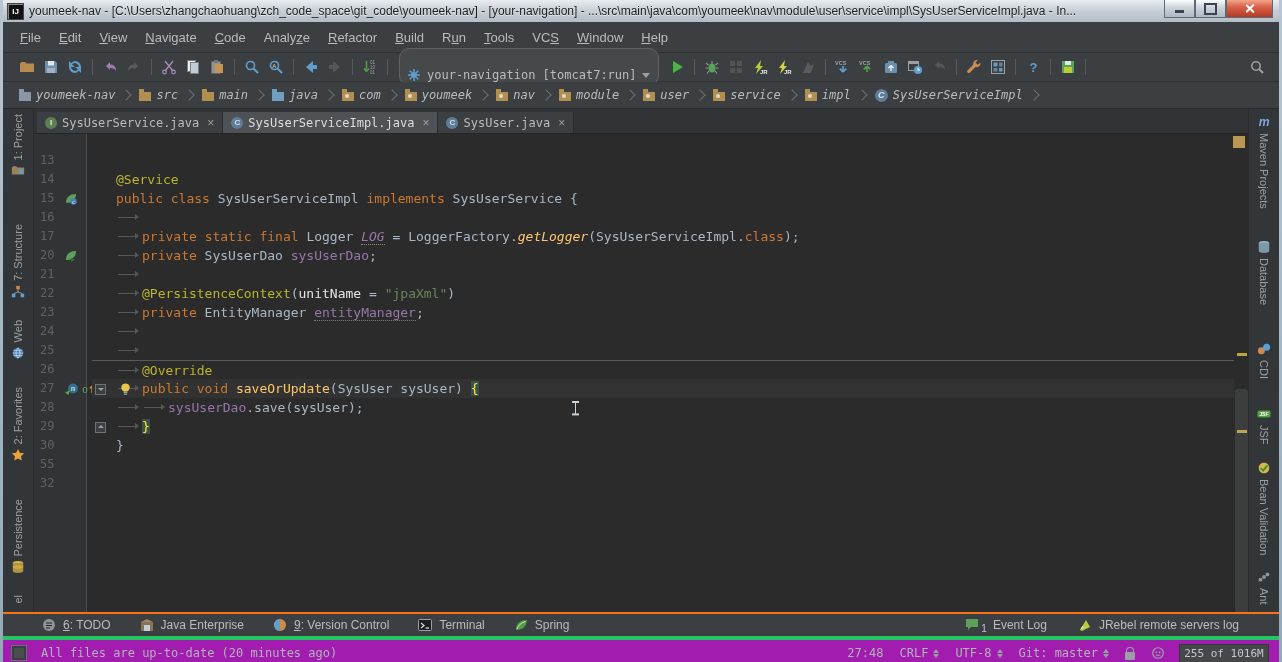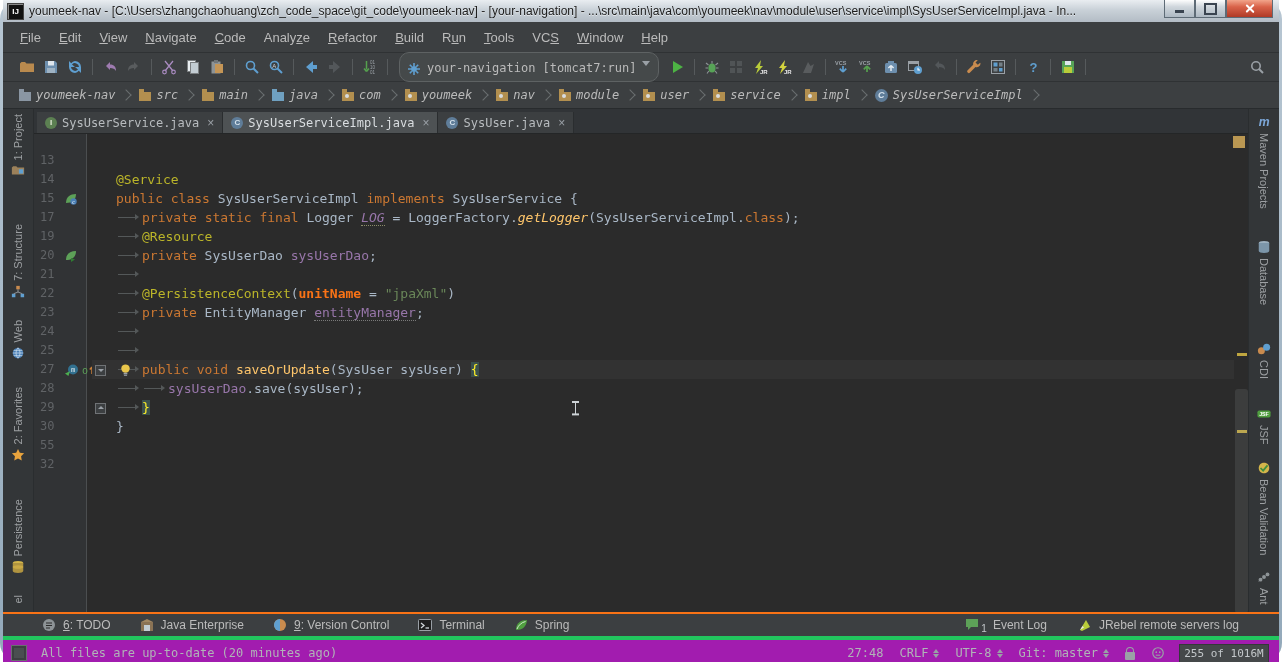--- a/index.html
+++ b/index.html
@@ -1,17 +1,17 @@
 <!DOCTYPE html>
 <html><head>
 <meta charset="utf-8">
 <style>
   html,body{margin:0;padding:0;}
   body{width:1282px;height:662px;overflow:hidden;font-family:"Liberation Sans",sans-serif;-webkit-font-smoothing:antialiased;}
-  .frame{width:1282px;height:662px;background:linear-gradient(#b7c6d2,#93a9ba);box-sizing:border-box;padding:0 3px 4px 3px;border-radius:19px;}
+  .frame{width:1282px;height:662px;background:linear-gradient(#b7c6d2,#93a9ba);box-sizing:border-box;padding:0 3px 4px 3px;}
   .app{display:flex;flex-direction:column;height:658px;background:#3c3f41;}
 
   
   .titlebar{height:22px;display:flex;align-items:center;background:linear-gradient(#e9edf1,#c9d1d8 45%,#b3bcc5);font-size:12px;color:#1c1c1c;position:relative;padding-left:4px;}
   .appicon{width:15px;height:15px;background:#111;color:#fff;font-size:8px;font-weight:bold;display:flex;align-items:center;justify-content:center;margin-right:5px;border:1px solid #444;box-shadow:inset 1px 1px 0 #888;}
   .wtitle{white-space:nowrap;overflow:hidden;text-shadow:0 1px 0 rgba(255,255,255,.6);}
   .wcontrols{position:absolute;right:6px;top:0;display:flex;}
   .wbtn{width:29px;height:17px;background:linear-gradient(#fdfdfd,#cfd6dc 40%,#aeb9c3);border:1px solid #5e6b76;border-top:none;display:flex;align-items:center;justify-content:center;position:relative;}
   .wbtn.close{width:45px;background:linear-gradient(#f2a58b,#d9634a 40%,#b03a26);}
   .glyph-min{width:9px;height:3px;background:#3a4450;margin-top:6px;}
@@ -24,21 +24,21 @@
   
   .menubar{height:30px;display:flex;align-items:center;padding-left:8px;background:#3c3f41;border-bottom:1px solid #2f3234;}
   .mi{color:#bbbbbb;font-size:13px;padding:3px 9px;cursor:default;}
   .mi u{text-decoration:underline;}
 
   
   .toolbar{height:28px;display:flex;align-items:center;padding:0 10px 0 12px;background:#3c3f41;border-bottom:1px solid #2f3234;}
   .tbtn{width:22px;height:22px;display:flex;align-items:center;justify-content:center;margin:0 1px;border-radius:3px;}
   .tbtn.off{opacity:.45;}
   .tsep{width:1px;height:16px;background:#565a5c;margin:0 5px;}
-  .combo{height:20px;display:flex;gap:5px;background:#45494a;border:1px solid #5e6263;border-radius:10px;padding:8px 8px 0 6px;margin:0 6px;color:#bbbbbb;font-family:"DejaVu Sans Mono",monospace;font-size:12px;}
+  .combo{height:20px;display:flex;align-items:center;gap:5px;background:#45494a;border:1px solid #5e6263;border-radius:10px;padding:16px 8px 0 6px;margin:0 6px;color:#bbbbbb;font-family:"DejaVu Sans Mono",monospace;font-size:12px;}
   .caret-down{width:0;height:0;border-left:4px solid transparent;border-right:4px solid transparent;border-top:5px solid #9aa0a6;}
   .tspacer{flex:1;}
   .ticon{display:inline-flex;width:16px;height:16px;align-items:center;justify-content:center;}
 
   
   .crumbs{height:26px;display:flex;align-items:center;background:#3c3f41;border-bottom:1px solid #282b2d;padding-left:14px;font-size:12px;color:#bbbbbb;font-family:"DejaVu Sans Mono",monospace;}
   .crumb{display:flex;align-items:center;gap:5px;padding:2px 2px;font-style:italic;}
   .chev{width:7px;height:7px;border-top:1px solid #6a6e70;border-right:1px solid #6a6e70;transform:rotate(45deg);margin:0 7px 0 5px;}
   .bfold{position:relative;width:12px;height:9px;margin-top:2px;}
   .bfold::before{content:"";position:absolute;left:0;top:-3px;width:5px;height:3px;background:inherit;}
@@ -77,21 +77,21 @@
   .fold{width:16px;flex:none;position:relative;}
   .fm{position:absolute;left:3px;top:5px;width:9px;height:9px;border:1px solid #707376;background:#3c3f41;}
   .fm.open::after{content:"";position:absolute;left:1.5px;top:2.5px;border-left:3px solid transparent;border-right:3px solid transparent;border-top:3.5px solid #9aa0a6;}
   .fm.end::after{content:"";position:absolute;left:1.5px;top:2px;border-left:3px solid transparent;border-right:3px solid transparent;border-bottom:3.5px solid #9aa0a6;}
   .code{padding-left:8px;white-space:pre;}
   .seg-p{color:#a9b7c6;} .seg-k{color:#cc7832;} .seg-a{color:#bbb529;}
   .seg-s{color:#6a8759;} .seg-f{color:#9876aa;}
   .seg-cw{color:#9876aa;font-style:italic;border-bottom:1px dotted #8c8c6a;}
   .seg-fw{color:#9876aa;border-bottom:1px dotted #7a7a7a;}
   .seg-m{color:#ffc66b;} .seg-sm{color:#ffc66b;font-style:italic;}
-  .seg-attr{color:#f97316;font-weight:bold;}
+  .seg-attr{color:#e5e5e5;font-weight:normal;}
   .seg-b{color:#ffef28;background:#3b514d;}
   .tabarrow{display:inline-block;width:26px;height:19px;position:relative;vertical-align:top;}
   .tabarrow::before{content:"";position:absolute;left:2px;right:7px;top:9px;border-top:1px solid #545859;}
   .tabarrow::after{content:"";position:absolute;right:3px;top:6px;border-left:4px solid #545859;border-top:3.5px solid transparent;border-bottom:3.5px solid transparent;}
   .bulb{position:absolute;left:26px;top:2px;width:15px;height:15px;}
   .err-ind{position:absolute;right:3px;top:2px;width:12px;height:12px;background:#ba9752;}
   .mark{position:absolute;right:1px;width:10px;height:3px;background:#bfa640;}
   .sthumb{position:absolute;right:0;width:13px;background:rgba(170,175,180,.14);border-radius:3px;}
   .ibeam{position:absolute;left:537px;top:266px;width:9px;height:16px;}
   .ibeam::before{content:"";position:absolute;left:3.7px;top:1px;bottom:1px;width:1.6px;background:#cdd2d6;}
@@ -582,33 +582,33 @@
                       <text x="9.5" y="11.5" font-size="5" fill="#fff" text-anchor="middle">c</text>
                     </svg>
                   </span>
                 </span>
                 <div class="rb">
                   <span class="fold"></span>
                   <span class="code"><span class="seg-k">public</span><span class="seg-p"> </span><span class="seg-k">class</span><span class="seg-p"> SysUserServiceImpl </span><span class="seg-k">implements</span><span class="seg-p"> SysUserService {</span></span>
                 </div>
               </div>
               <div class="row">
+                <span class="lnum">16</span>
+                <span class="gico"></span>
+                <div class="rb">
+                  <span class="fold"></span>
+                  <span class="code"><span class="tabarrow"></span></span>
+                </div>
+              </div>
+              <div class="row">
                 <span class="lnum">17</span>
                 <span class="gico"></span>
                 <div class="rb">
                   <span class="fold"></span>
                   <span class="code"><span class="tabarrow"></span><span class="seg-k">private</span><span class="seg-p"> </span><span class="seg-k">static</span><span class="seg-p"> </span><span class="seg-k">final</span><span class="seg-p"> Logger </span><span class="seg-cw">LOG</span><span class="seg-p"> = LoggerFactory.</span><span class="seg-sm">getLogger</span><span class="seg-p">(SysUserServiceImpl.</span><span class="seg-k">class</span><span class="seg-p">);</span></span>
-                </div>
-              </div>
-              <div class="row">
-                <span class="lnum">19</span>
-                <span class="gico"></span>
-                <div class="rb">
-                  <span class="fold"></span>
-                  <span class="code"><span class="tabarrow"></span><span class="seg-a">@Resource</span></span>
                 </div>
               </div>
               <div class="row">
                 <span class="lnum">20</span>
                 <span class="gico">
                   <span class="ticon">
                     <svg width="16" height="16" viewBox="0 0 16 16">
                       <path d="M2 11C2 5 6 2 12 2c0 6-4 9-10 9z" fill="#5da158"></path>
                       <path d="M7 13l4-2.5-4-1.5z" fill="#2f7d32"></path>
                     </svg>
@@ -650,20 +650,28 @@
                   <span class="fold"></span>
                   <span class="code"><span class="tabarrow"></span></span>
                 </div>
               </div>
               <div class="row">
                 <span class="lnum">25</span>
                 <span class="gico"></span>
                 <div class="rb">
                   <span class="fold"></span>
                   <span class="code"><span class="tabarrow"></span></span>
+                </div>
+              </div>
+              <div class="row sep">
+                <span class="lnum">26</span>
+                <span class="gico"></span>
+                <div class="rb">
+                  <span class="fold"></span>
+                  <span class="code"><span class="tabarrow"></span><span class="seg-a">@Override</span></span>
                 </div>
               </div>
               <div class="row cur">
                 <span class="lnum">27</span>
                 <span class="gico">
                   <span class="ticon">
                     <svg width="16" height="16" viewBox="0 0 16 16">
                       <circle cx="9" cy="6.5" r="5" fill="#31708f"></circle>
                       <text x="9" y="9" font-size="7" fill="#e8eef2" text-anchor="middle">m</text>
                       <path d="M1 10.5l5-2.2-1.6 4.6z" fill="#4caf50"></path>

